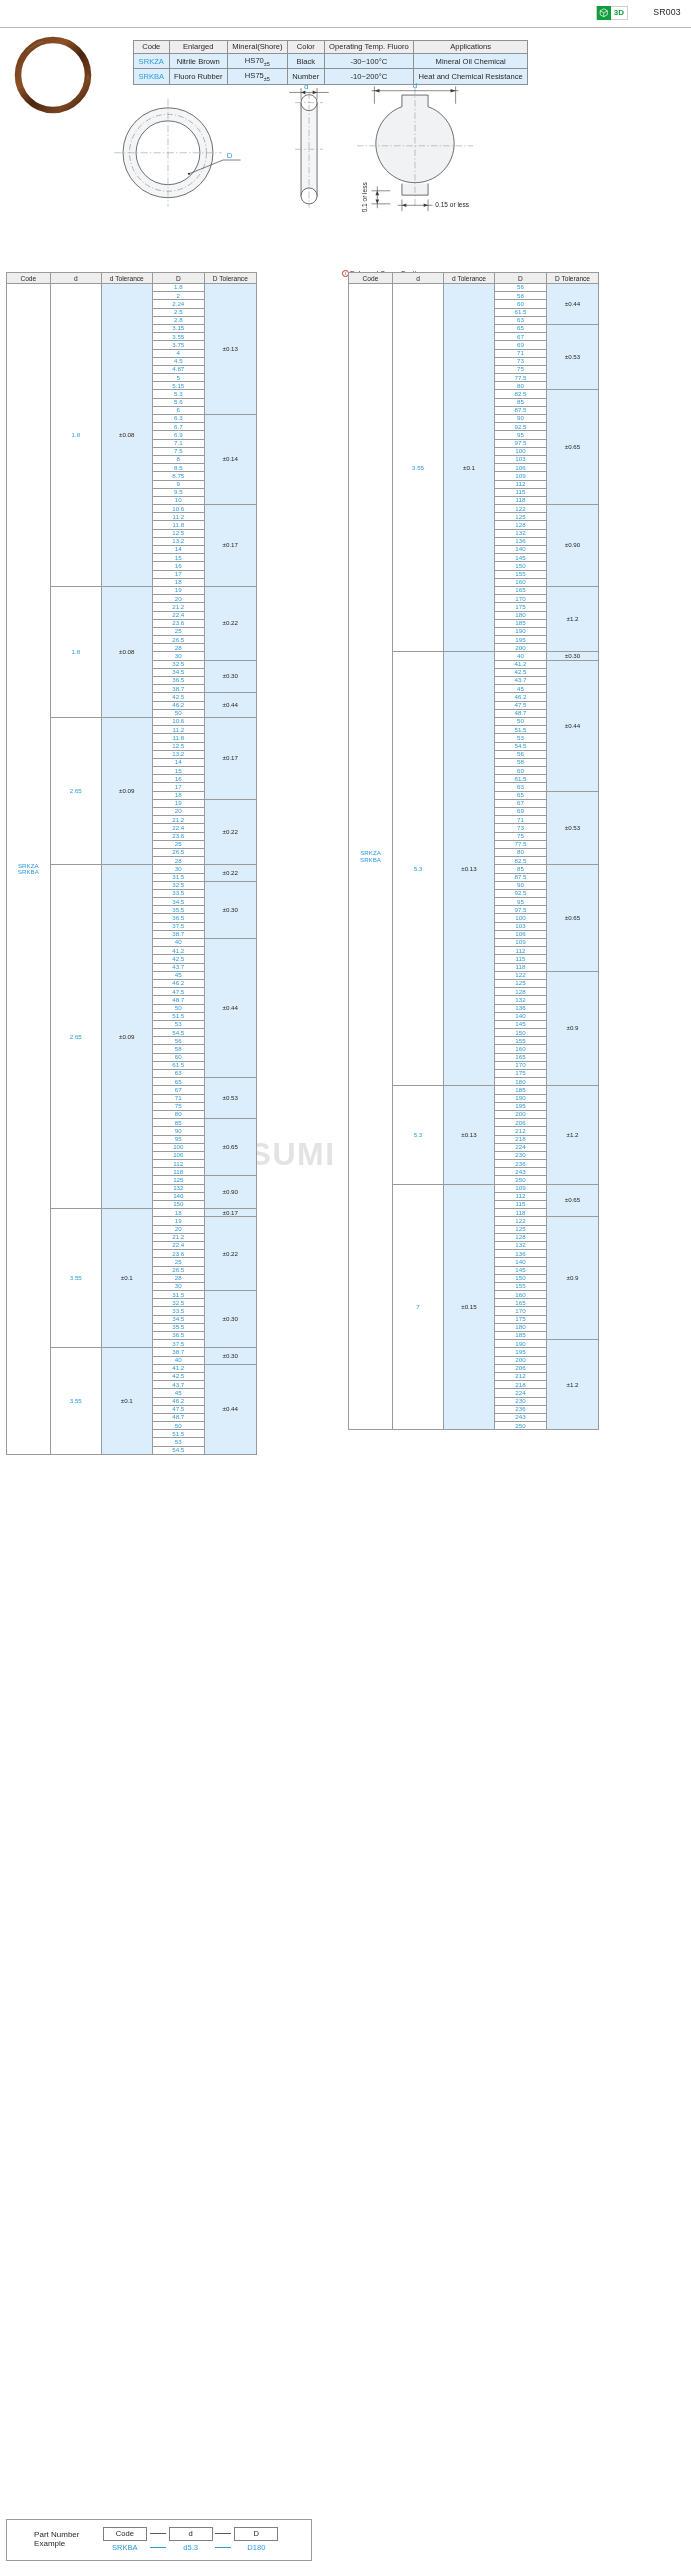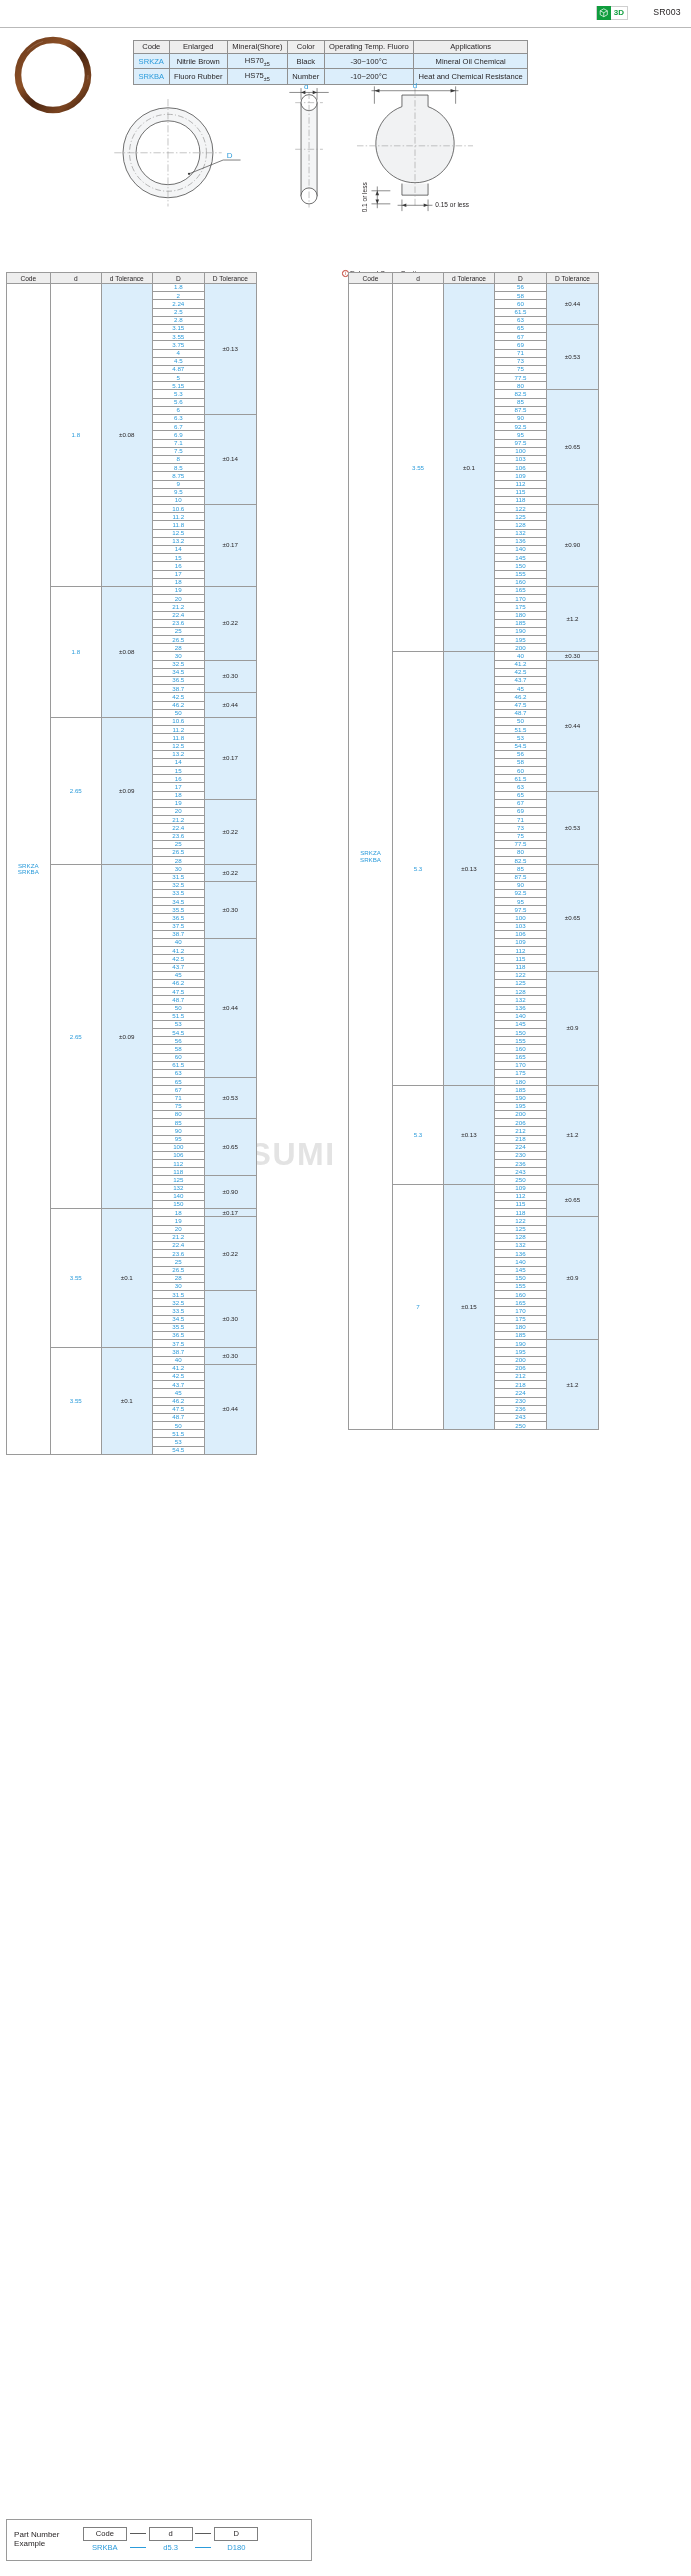--- a/index.html
+++ b/index.html
@@ -133,21 +133,21 @@
     font-size: 32px; color: #e3e3e3; letter-spacing: 1.5px;
     font-weight: bold; user-select: none; pointer-events: none;
   }
 
   
   .pn-box {
     position: absolute; left: 5.8px; top: 2519px;
     width: 306px; height: 42px;
     border: 0.7px solid #9a9a9a; background: #fff;
   }
-  .pn-inner { position: relative; width: 100%; height: 100%; }
+  .pn-inner { position: relative; width: 100%; height: 100%; margin-left: 20px; }
   .pn-title {
     position: absolute; left: 7.3px; top: 9.5px;
     font-size: 8px; line-height: 9.5px; color: #231f20; white-space: pre-line;
   }
   .pn-seq { position: absolute; left: 76px; top: 6.6px; display: flex; align-items: flex-start; }
   .pn-col { display: flex; flex-direction: column; align-items: center; }
   .pn-chip {
     width: 44px; height: 14px; border: 0.7px solid #7f7f7f; background: #fff;
     font-size: 7.6px; color: #231f20;
     display: flex; align-items: center; justify-content: center;

